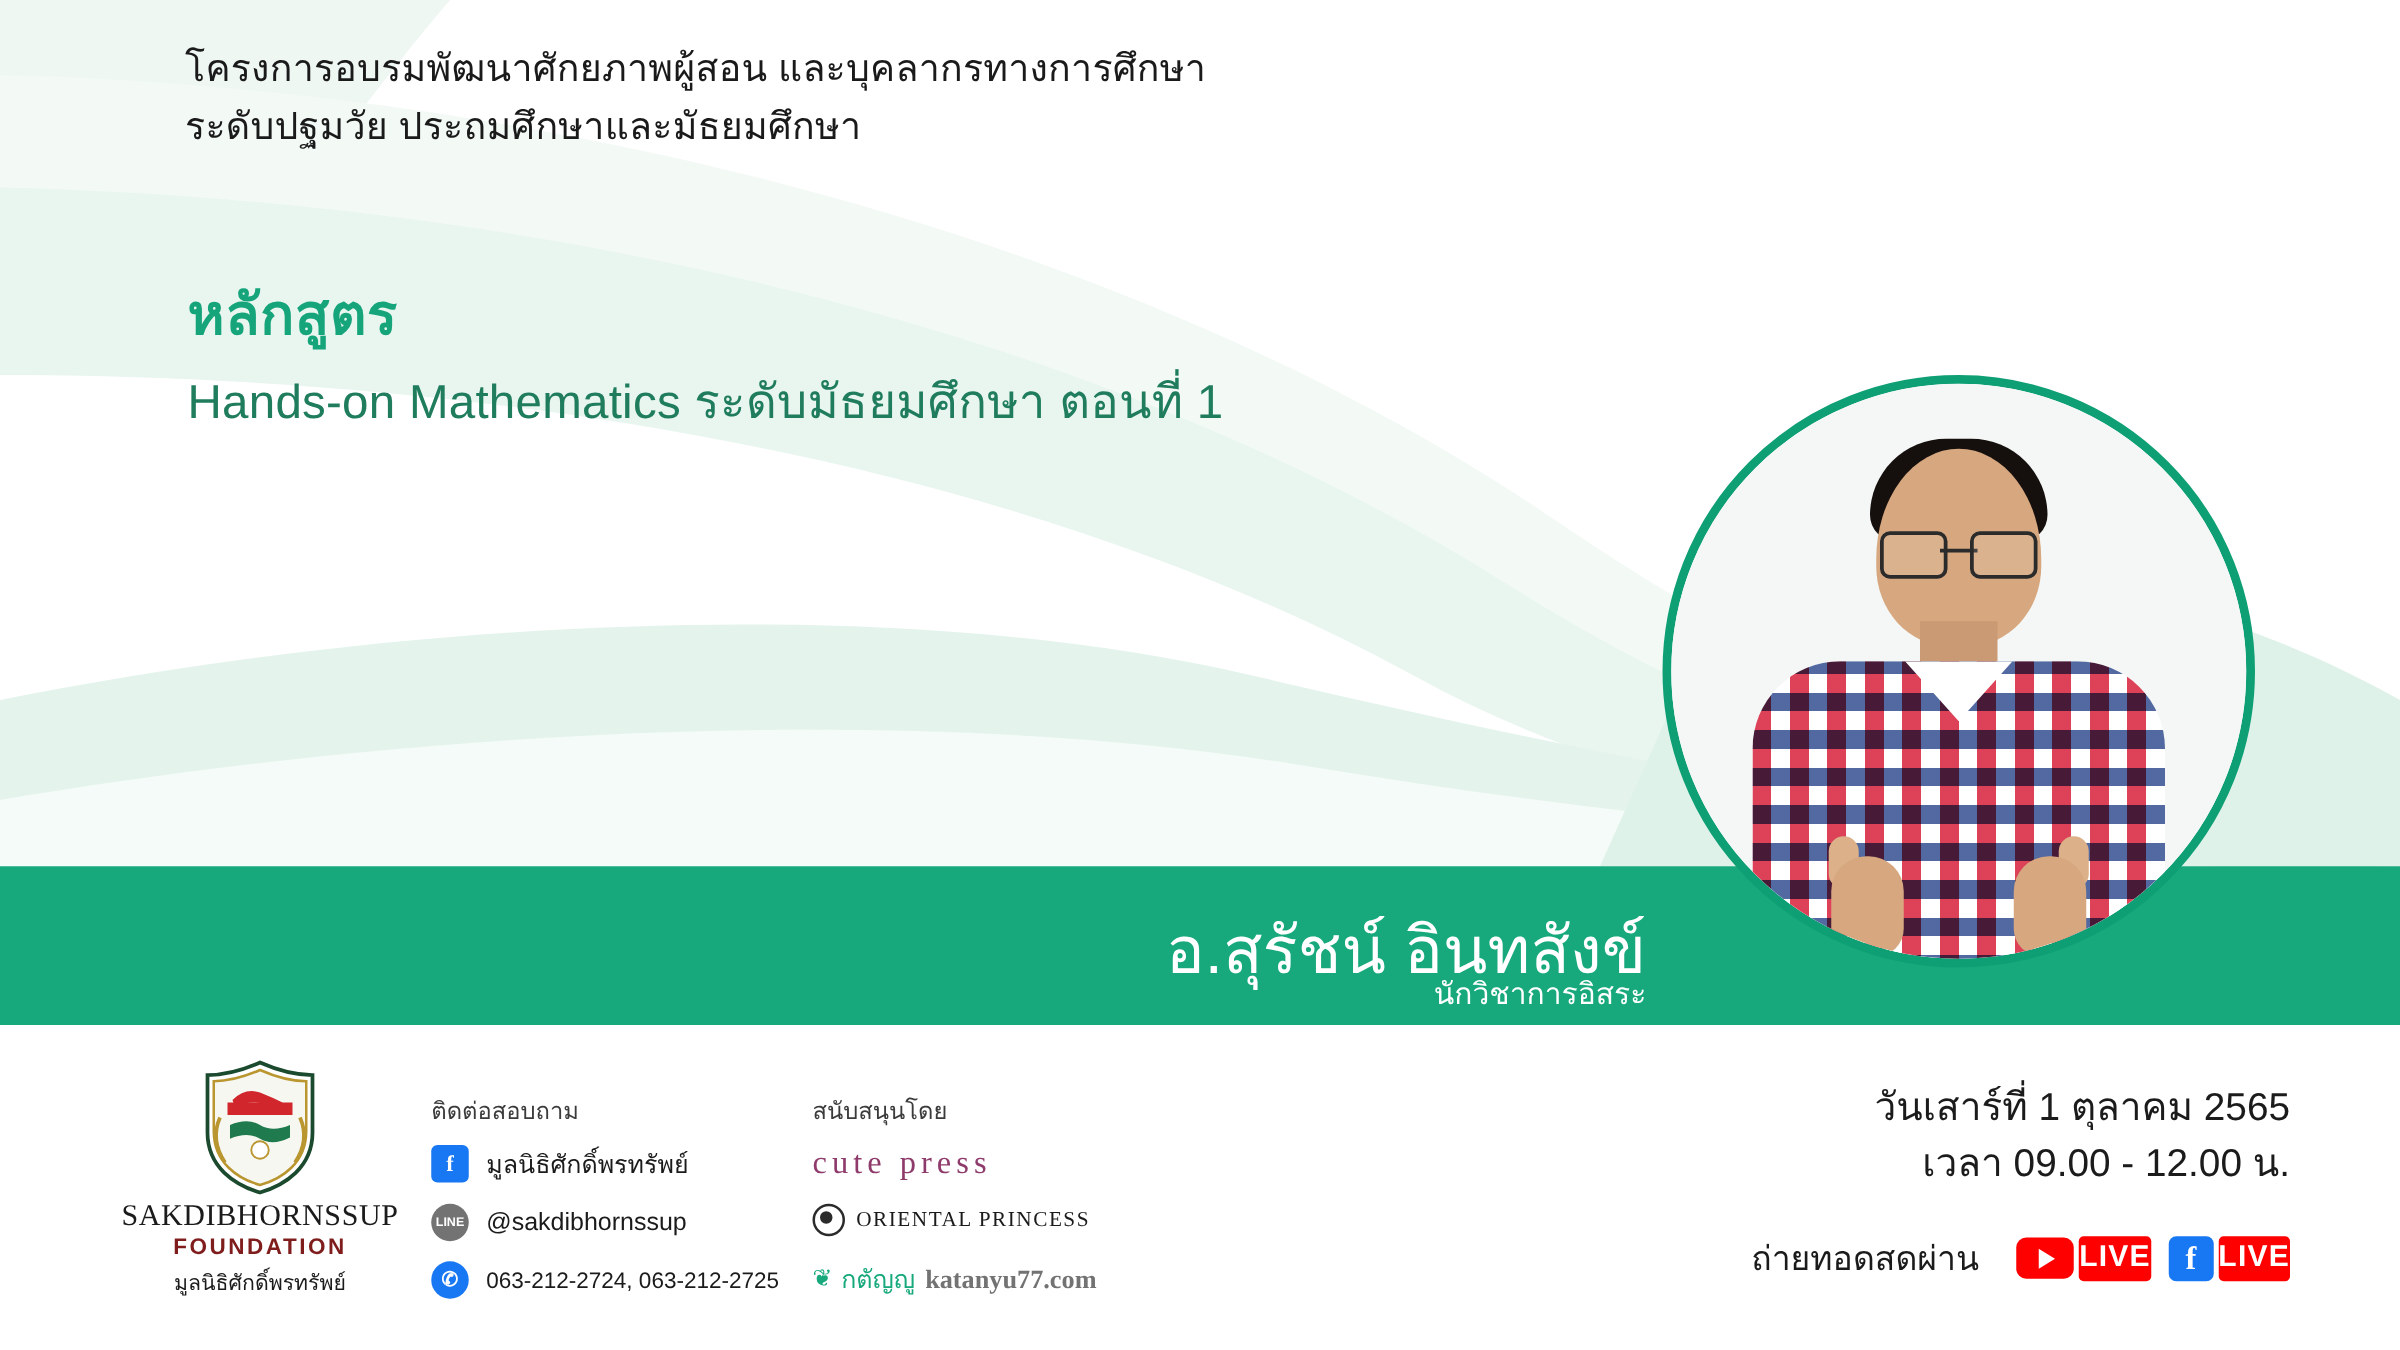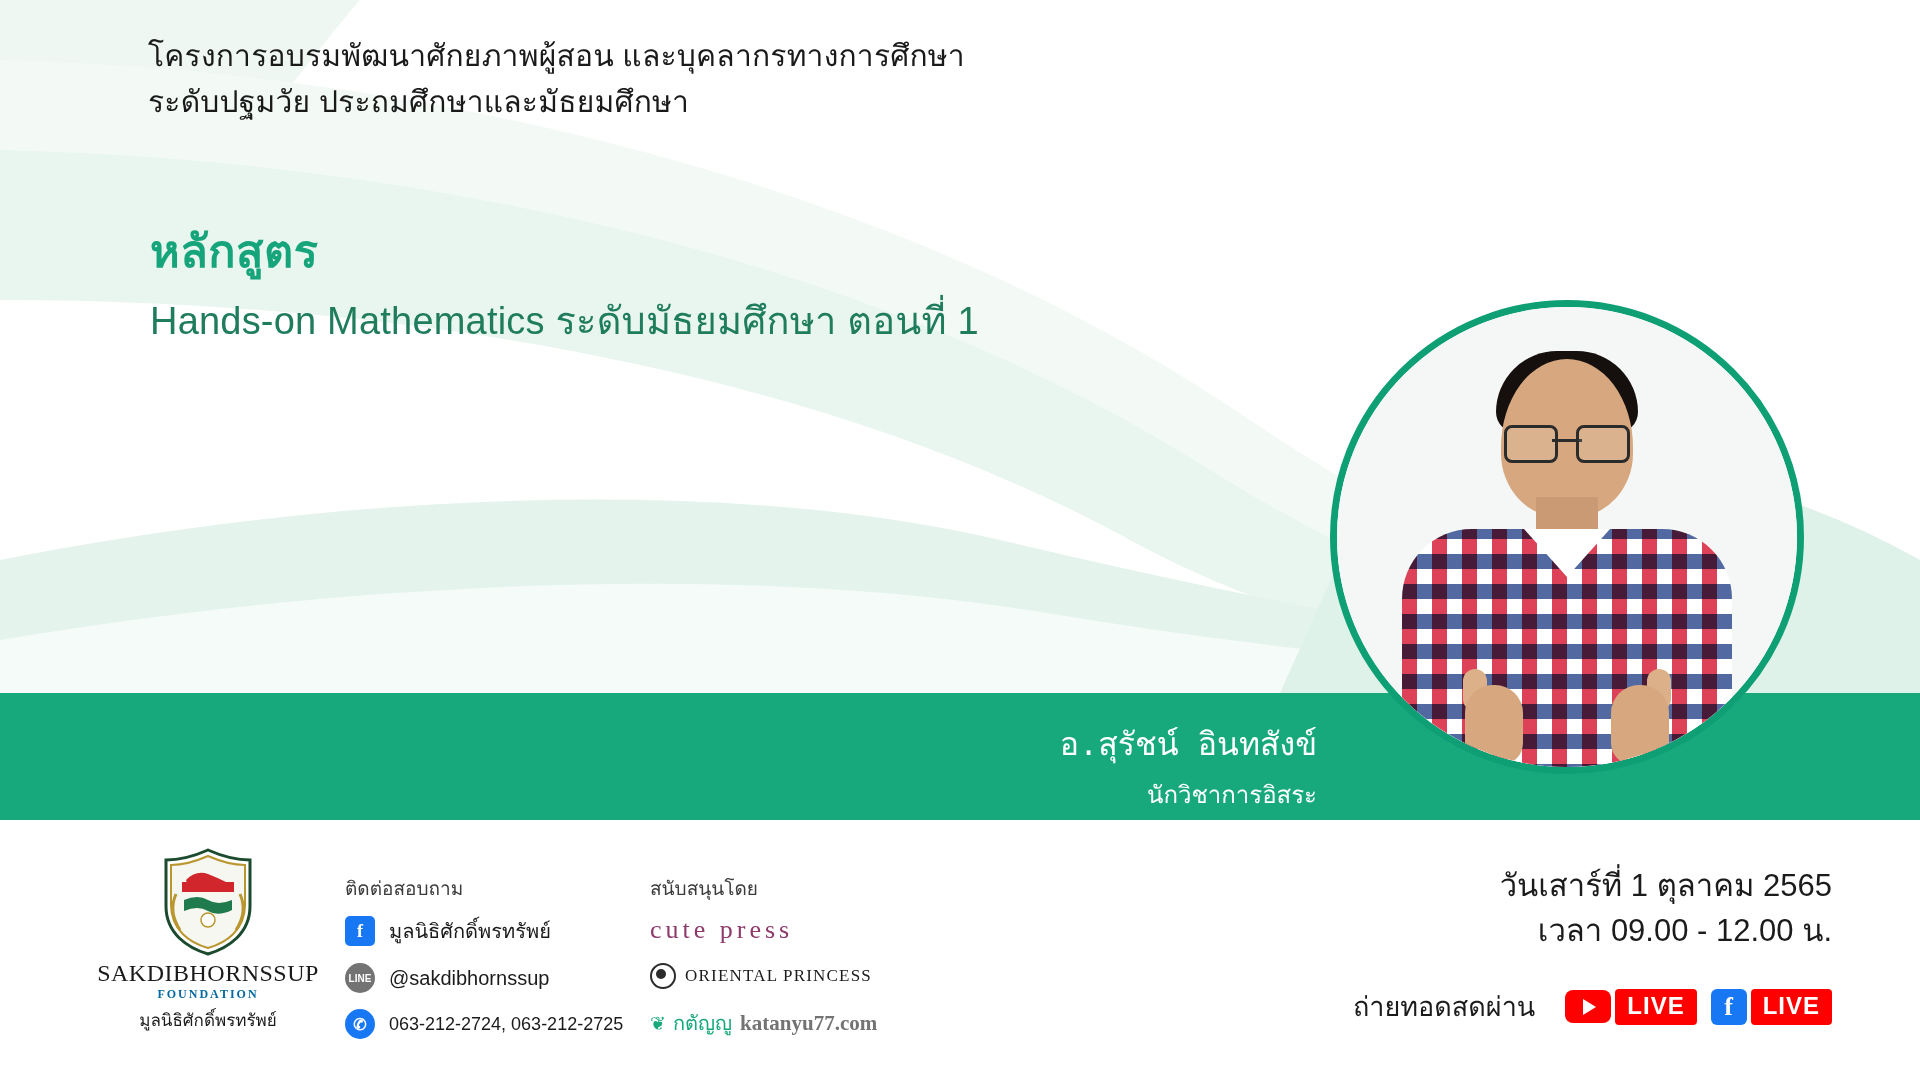--- a/index.html
+++ b/index.html
@@ -57,24 +57,23 @@
     top: 290px;
     color: #1f7d5e;
     font-size: 38px;
     letter-spacing: 0.2px;
   }
   .speaker-name {
     position: absolute;
     right: 603px;
     top: 718px;
     color: #ffffff;
-    font-size: 32px;
+    font-size: 52px;
     text-align: right;
     white-space: nowrap;
-    font-family: Liberation Mono, monospace;
   }
   .speaker-role {
     position: absolute;
     right: 603px;
     top: 775px;
     color: #ffffff;
     font-size: 24px;
     text-align: right;
     white-space: nowrap;
   }
@@ -223,24 +222,24 @@
     margin: 0 auto;
   }
   .logo-title {
     margin-top: 4px;
     font-family: "Liberation Serif", serif;
     font-size: 24px;
     letter-spacing: 0.5px;
     color: #1b1b1b;
   }
   .logo-sub {
-    font-family: Liberation Serif, serif;
-    font-size: 12px;
+    font-family: Liberation Sans, sans-serif;
+    font-size: 18px;
     letter-spacing: 2px;
-    color: #0369a1;
+    color: #7f1d1d;
     font-weight: bold;
   }
   .logo-thai {
     margin-top: 4px;
     font-size: 17px;
     color: #1b1b1b;
   }
 
   
   .contact-col {
@@ -402,21 +401,21 @@
     align-items: center;
     justify-content: center;
     margin-right: 4px;
   }
   .live-tag {
     background: #ff0000;
     color: #ffffff;
     font-weight: bold;
     font-size: 24px;
     letter-spacing: 1px;
-    padding: 3px 12px 5px;
+    padding: 3px 0 5px;
     border-radius: 4px;
   }
   .live-tag.blue { background: #ff0000; }
 </style>
 </head>
 <body>
 
 <div id="poster">
 
   <svg class="bg-svg" viewBox="0 0 1920 1080" preserveAspectRatio="none">

